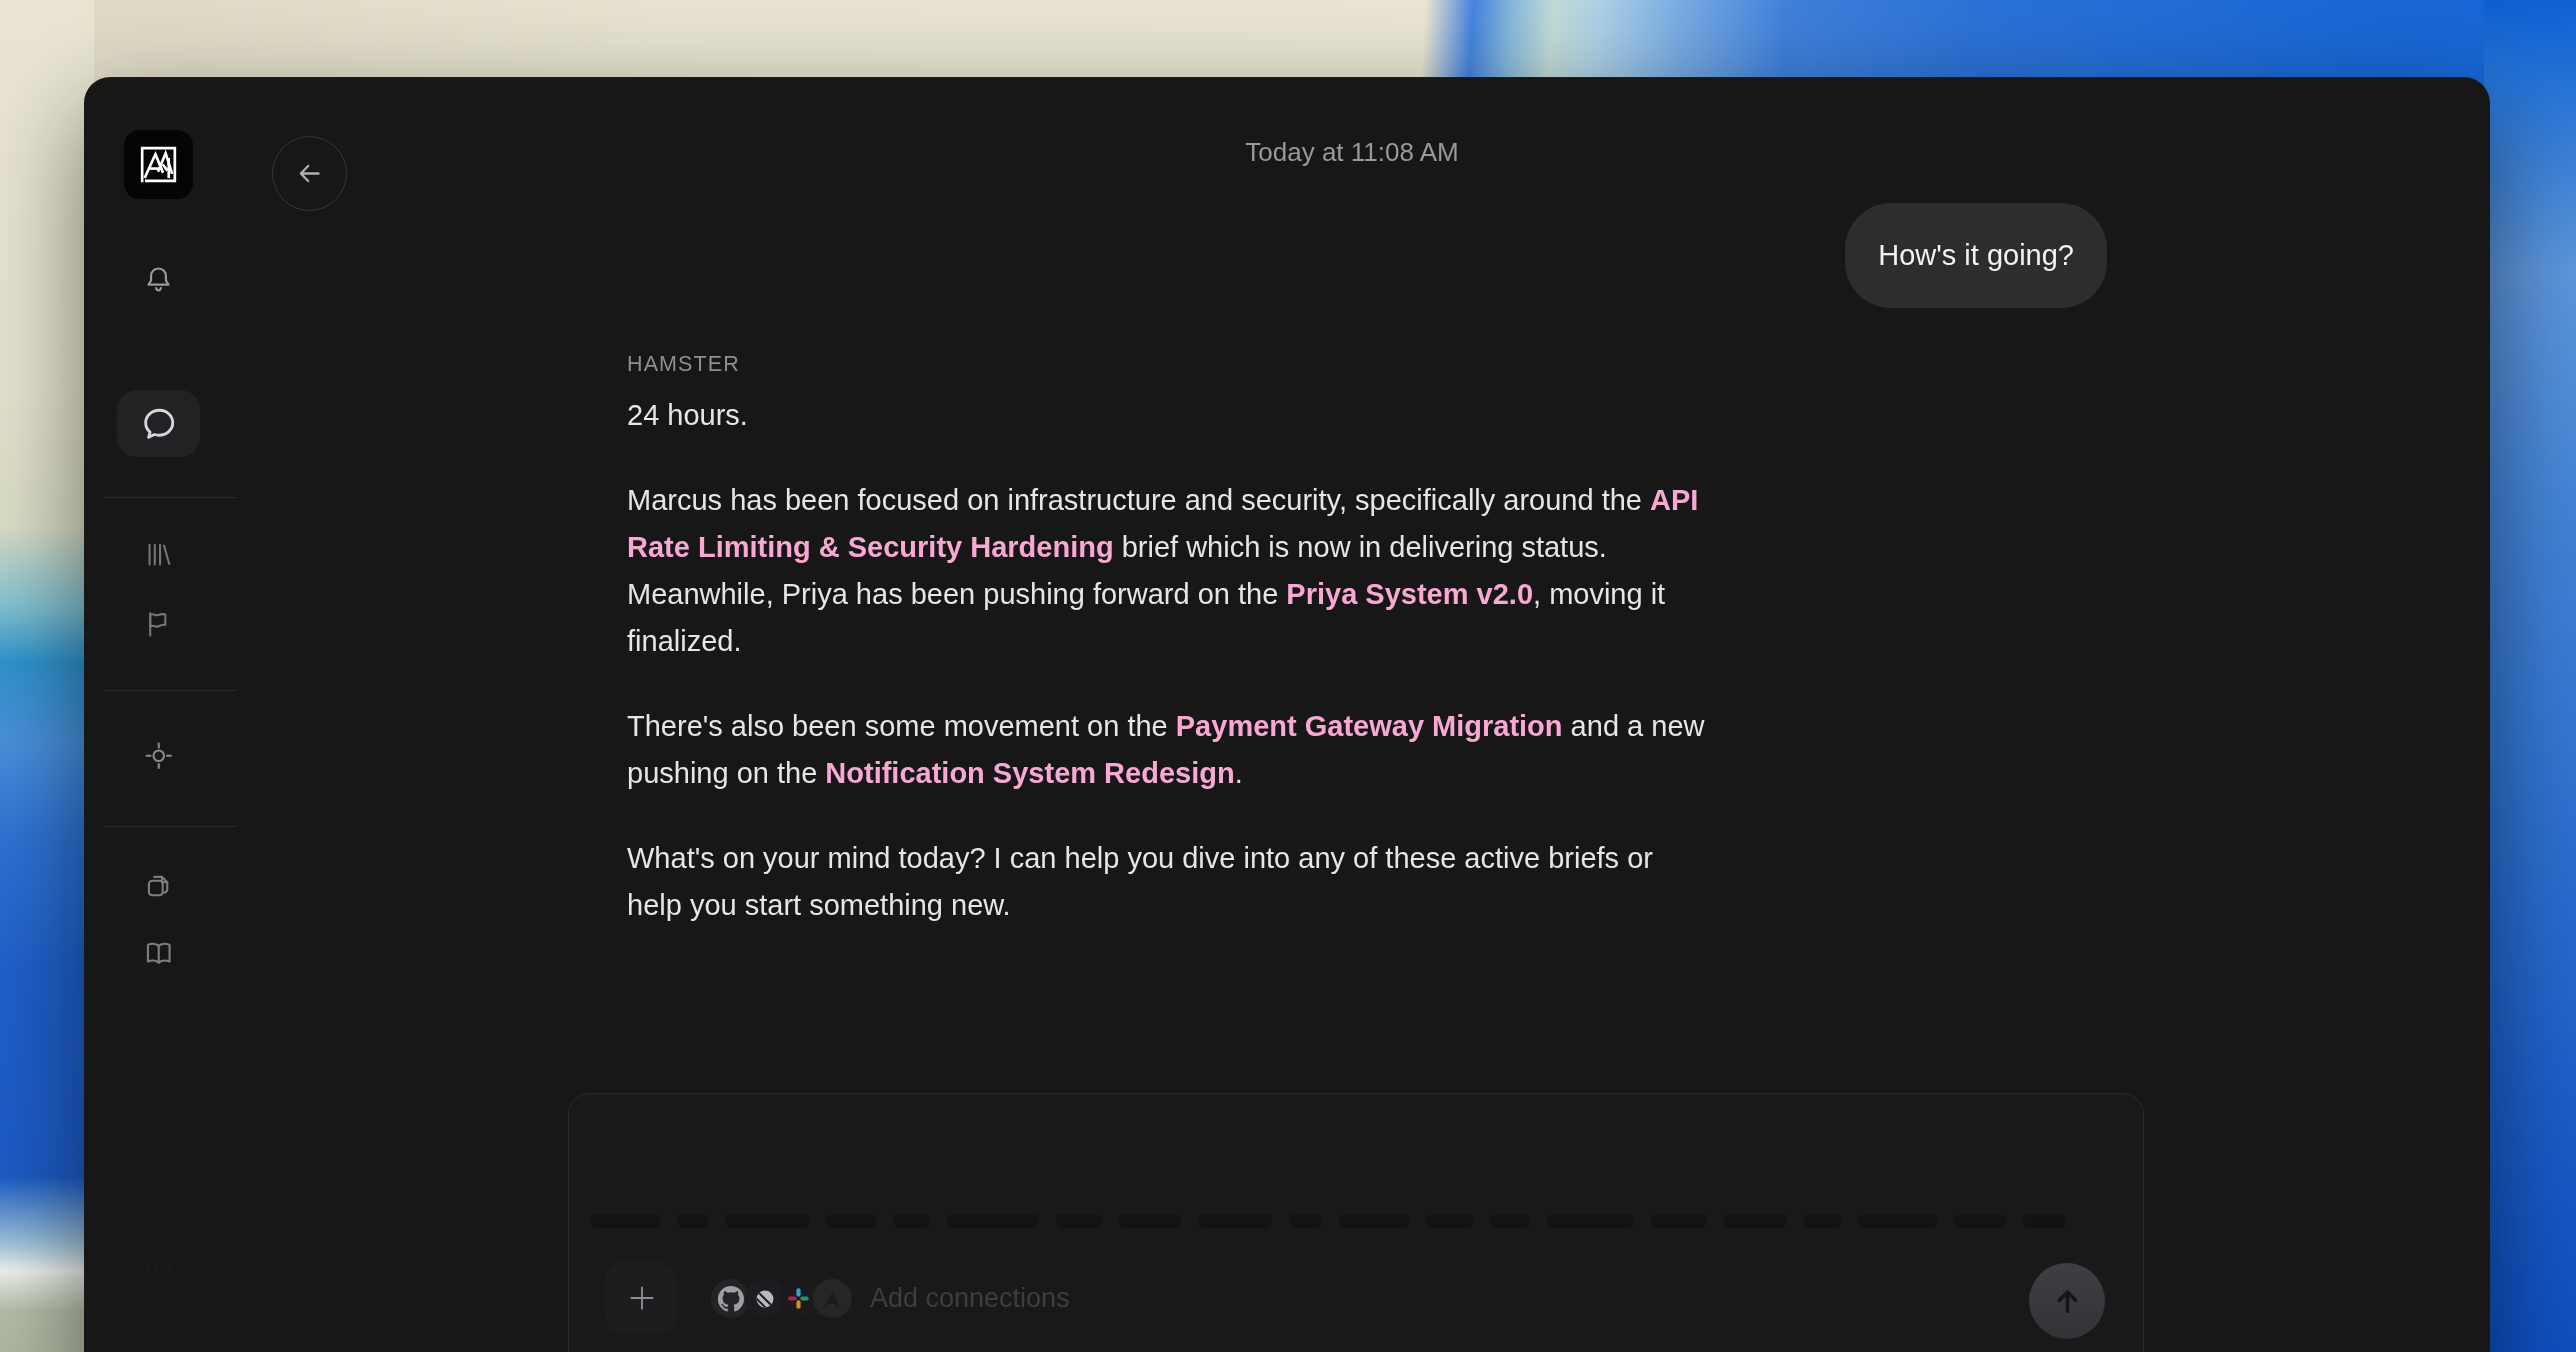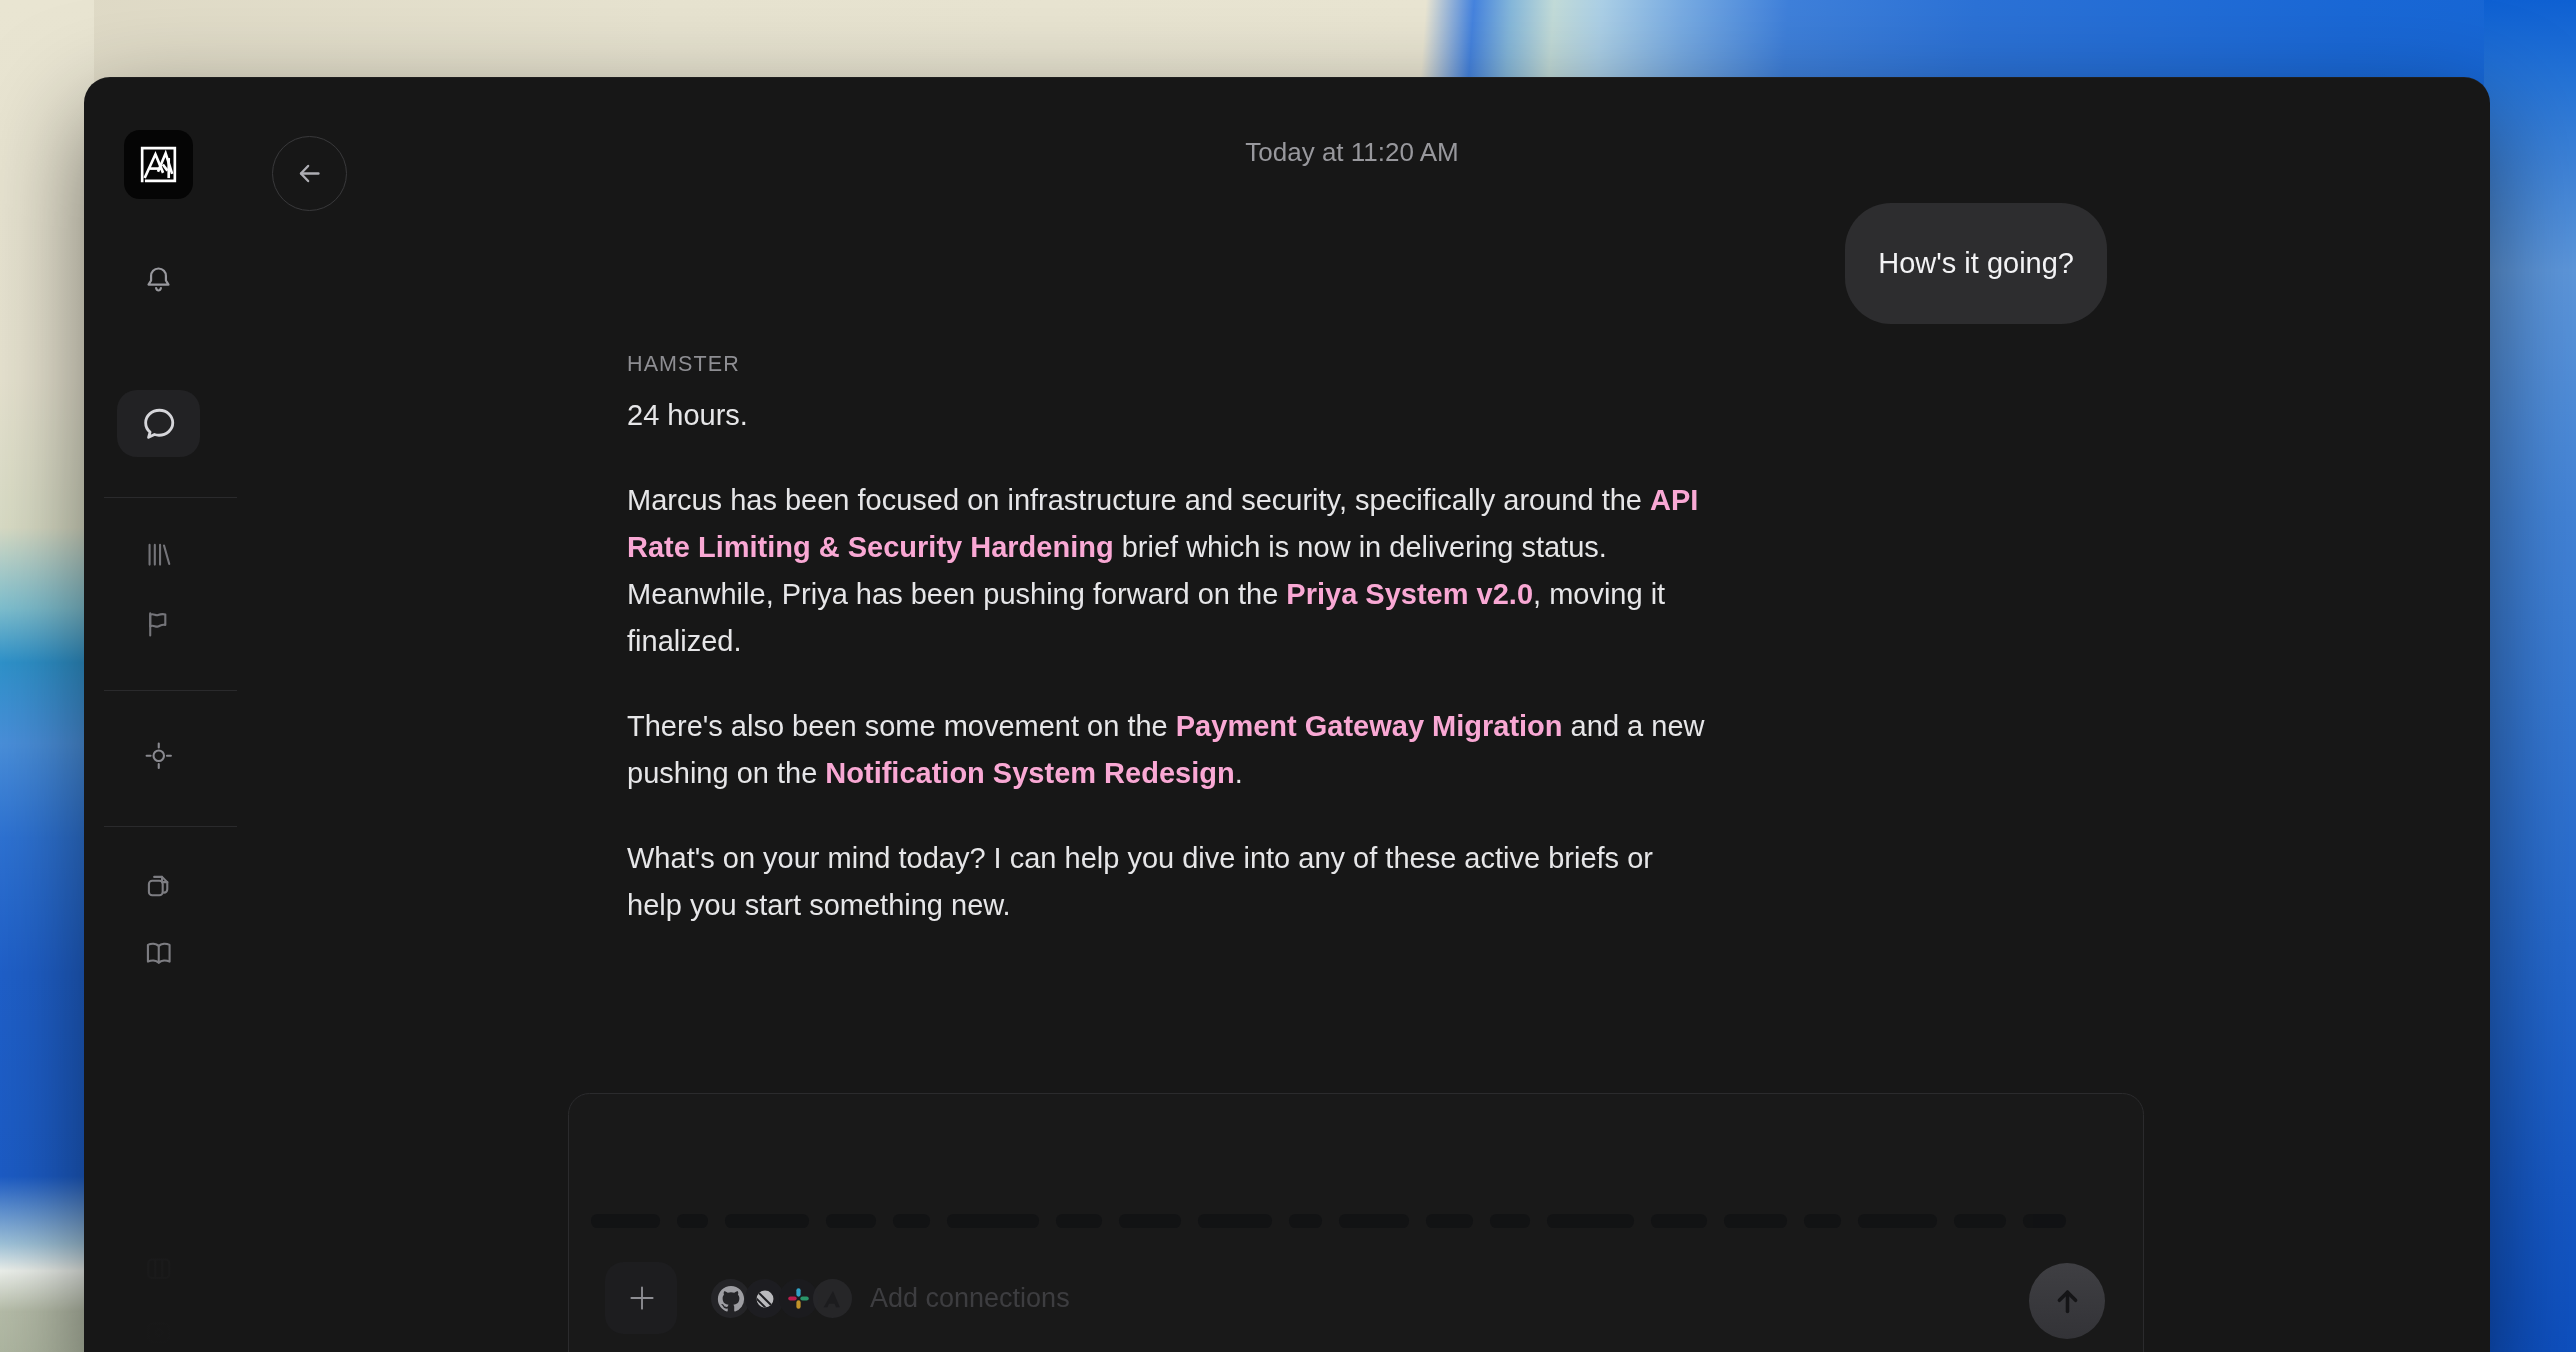--- a/index.html
+++ b/index.html
@@ -19,21 +19,21 @@
     display:flex;align-items:center;justify-content:center;}
   .chat-pill{position:absolute;left:33px;top:313px;width:83px;height:67px;border-radius:20px;background:#222224;
     display:flex;align-items:center;justify-content:center;}
   .sdiv{position:absolute;left:20px;width:133px;height:1.4px;background:#2a2a2c;}
   .icn{display:block;}
   
   .timestamp{position:absolute;left:910px;top:60px;width:716px;text-align:center;
     font-size:26px;color:#98989d;}
   .backbtn{position:absolute;left:188px;top:59px;width:73px;height:73px;border-radius:50%;
     border:1.4px solid #39393b;display:flex;align-items:center;justify-content:center;color:#aeaeb4;}
-  .bubble{position:absolute;right:383px;top:126px;height:89px;padding:16px 33px;border-radius:46px;
+  .bubble{position:absolute;right:383px;top:126px;height:89px;padding:8px 33px;border-radius:46px;
     background:#2d2d2f;color:#f3f3f5;font-size:29px;display:flex;align-items:center;}
   .assistant-label{position:absolute;left:543px;top:275px;font-size:21.5px;letter-spacing:1.1px;color:#8e8e93;}
   .message{position:absolute;left:543px;top:315px;width:1402px;font-size:29px;line-height:47px;color:#e6e6e8;}
   .message .para{margin:0 0 38px 0;}
   .message .b{font-weight:700;color:#f9a8d4;}
   
   .fade{position:absolute;left:0;right:0;bottom:0;height:401px;
     background:linear-gradient(to bottom,rgba(23,23,23,0) 0%,rgba(23,23,23,.85) 45%,#171717 100%);}
   .composer{position:absolute;left:484px;top:1016px;width:1574px;height:343px;border-radius:21.5px;
     border:1.4px solid #2b2b2d;background:#191919;}
@@ -137,21 +137,21 @@
       </svg>
     </div>
 
     <div class="backbtn">
       <svg width="33" height="33" viewBox="0 0 48 48" fill="none" stroke="currentColor" stroke-width="3.4" stroke-linecap="round" stroke-linejoin="round">
         <path d="M37 24H12"></path>
           <path d="M22 13 11.5 24 22 35"></path>
       </svg>
     </div>
 
-    <div class="timestamp">Today at 11:20 AM</div>
+    <div class="timestamp">Today at 11:08 AM</div>
 
     <div class="bubble">How's it going?</div>
 
     <div class="assistant-label">HAMSTER</div>
 
     <div class="message">
         <div class="para">
           <div class="line"><span>24 hours.</span></div>
         </div>
         <div class="para">

